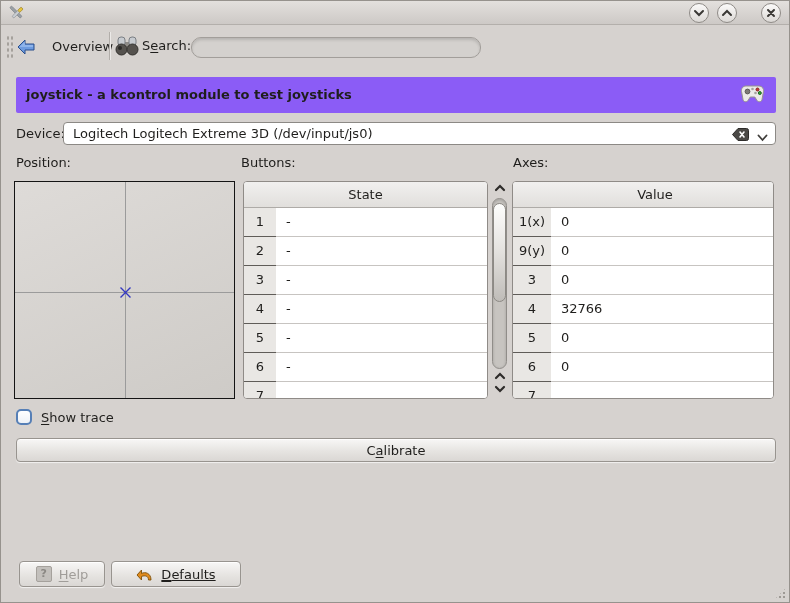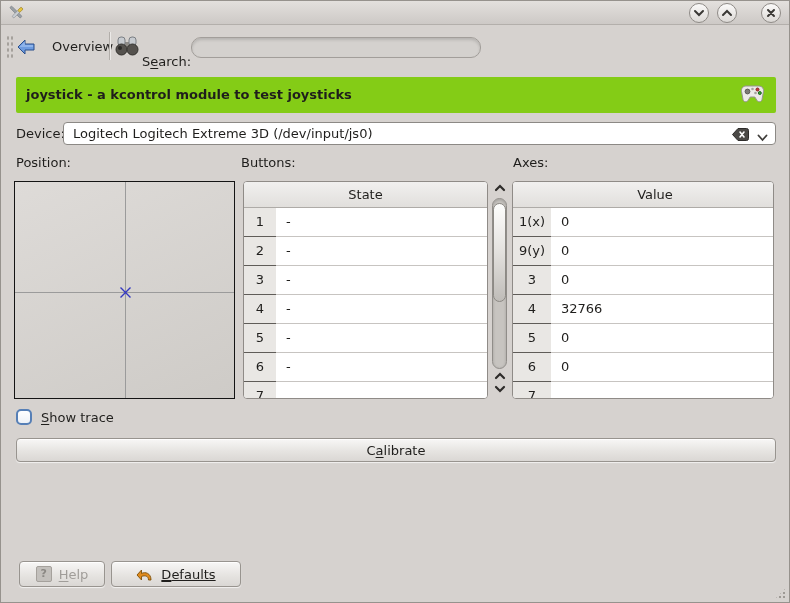--- a/index.html
+++ b/index.html
@@ -18,28 +18,28 @@
   .winbtn.min { left:688px; } .winbtn.max { left:716px; } .winbtn.closewin { left:760px; }
 
   
   .toolbar { position:absolute; left:0; top:25px; width:100%; height:41px; }
   .handle { position:absolute; left:5px; top:9px; width:8px; height:24px;
     background-image:radial-gradient(#a5a19c 1px, transparent 1.3px); background-size:4px 6px; }
   .overview-btn { position:absolute; left:16px; top:7px; height:27px; display:flex; align-items:center; gap:17px;
     background:none; border:none; font:inherit; color:#1f1e1c; cursor:pointer; }
   .tsep { position:absolute; left:108px; top:6px; width:1px; height:28px; background:#b2aeaa; box-shadow:1px 0 0 #eceae8; }
   .binoc { position:absolute; left:114px; top:9px; }
-  .search-label { position:absolute; left:141px; top:28px; }
+  .search-label { position:absolute; left:141px; top:12px; }
   .search-input { position:absolute; left:190px; top:11px; width:290px; height:21px; border-radius:10px;
     border:1px solid #a29e9a; background:#d4d1ce; box-shadow:inset 0 2px 3px rgba(0,0,0,.14); outline:none;
     padding:0 9px; font:inherit; }
   .accel { text-decoration:underline; text-underline-offset:2px; }
 
   
-  .banner { position:absolute; left:15px; top:76px; width:760px; height:36px; background:#84cc16; border-radius:2px; }
+  .banner { position:absolute; left:15px; top:76px; width:760px; height:36px; background:#8b5cf6; border-radius:2px; }
   .banner-text { position:absolute; left:10px; top:0; line-height:36px; font-weight:bold; }
   .gamepad { position:absolute; right:11px; top:7px; }
   .device-label { position:absolute; left:15px; top:121px; line-height:23px; }
   .combobox { position:absolute; left:62px; top:121px; width:713px; height:23px; background:#fff;
     border:1px solid #8c8985; border-radius:4px; cursor:pointer; }
   .combo-text { position:absolute; left:9px; top:0; line-height:21px; white-space:nowrap; }
   .combo-clear { position:absolute; right:26px; top:5px; cursor:pointer; }
   .combo-arrow { position:absolute; right:7px; top:7px; }
 
   

